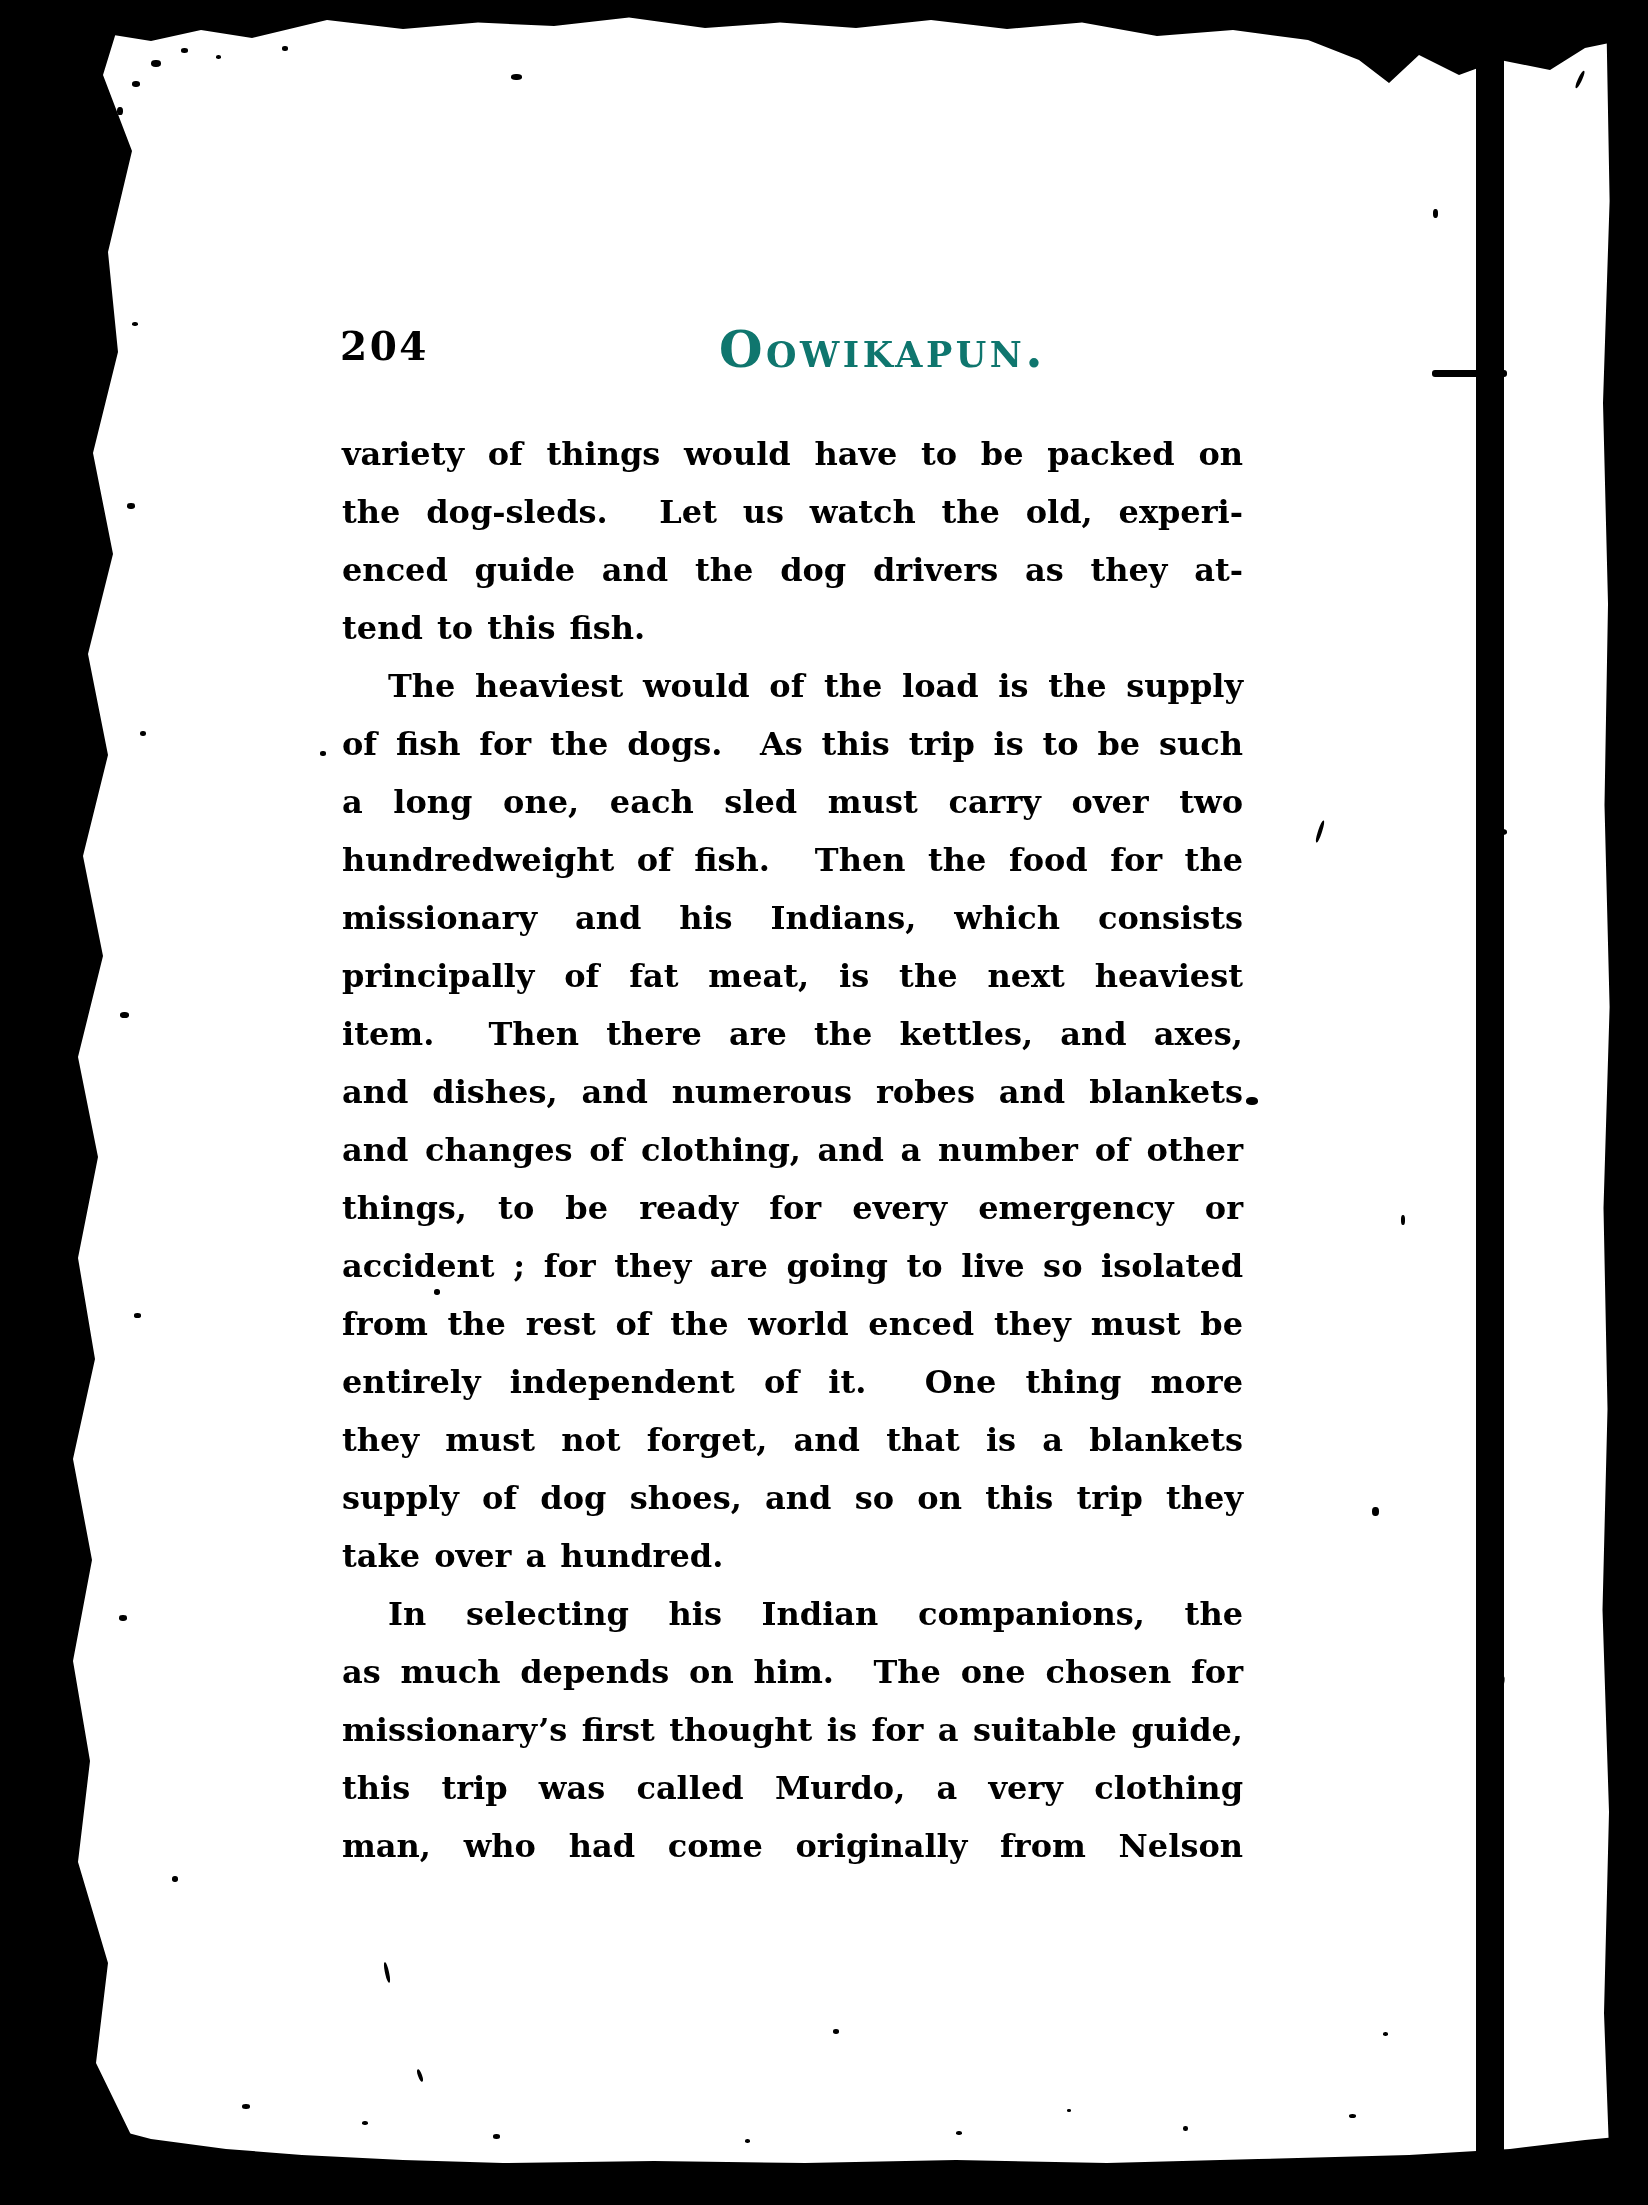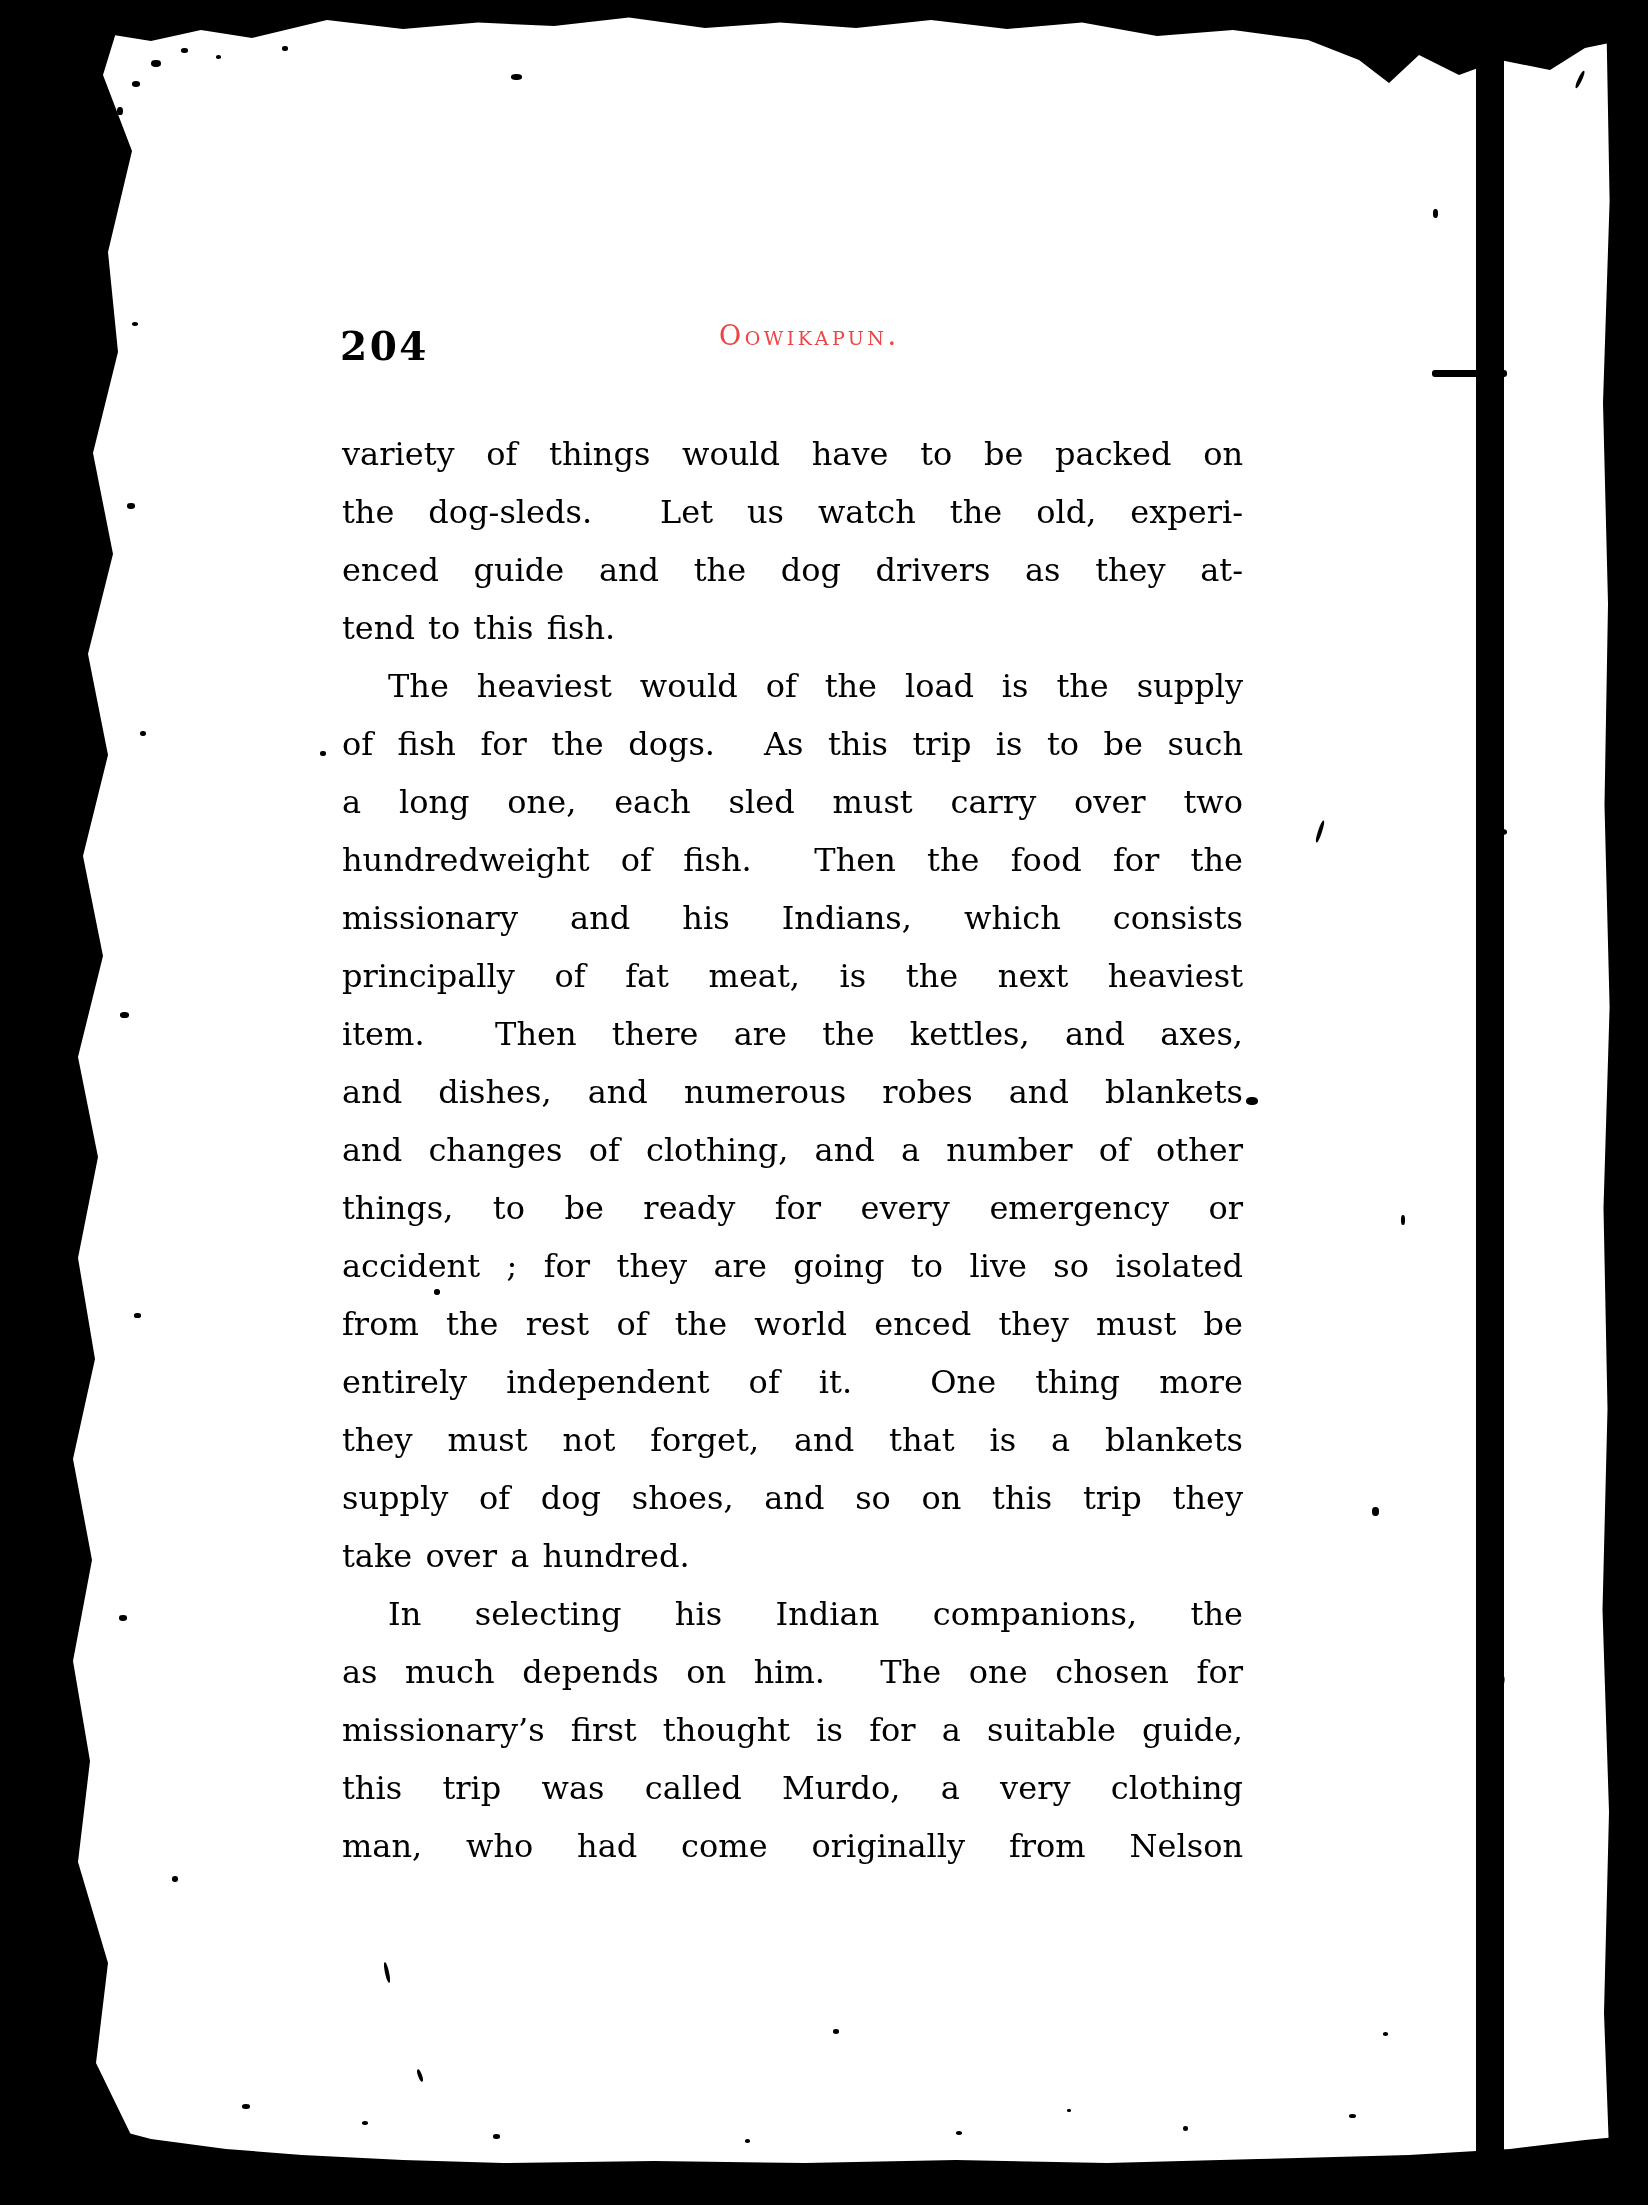--- a/index.html
+++ b/index.html
@@ -28,31 +28,31 @@
     clip-path:polygon(6px 0,48px 0,48px 2205px,11px 2205px,4px 2013px,9px 1812px,2.5px 1610px,7.5px 1409px,3.5px 1208px,9.6px 1007px,4.5px 805px,8px 604px,3px 403px,9.6px 201px);}
   
   #gutter{position:absolute;left:1476px;top:0;width:28px;height:2205px;background:#000;}
   
   #page-number{
     position:absolute;left:340px;top:323px;
     font-size:39px;font-weight:700;color:#000;letter-spacing:2.5px;
   }
   #running-title{
     position:absolute;left:719px;top:320px;
-    font-size:27px;font-weight:400;color:#ef4444;
+    font-size:50px;font-weight:700;color:#0f766e;
     font-variant:small-caps;letter-spacing:3.5px;
   }
   
   #text-block{
     position:absolute;left:342px;top:425px;width:901px;
     color:#000;
   }
   .line{
     height:58px;line-height:58px;
-    font-size:32px;font-weight:400;
+    font-size:32px;font-weight:700;
     text-align:justify;text-align-last:justify;
     text-justify:inter-word;
     white-space:pre-wrap;
     word-spacing:3px;
   }
   .line.para-end{text-align-last:left;}
   .line.indent{text-indent:46px;}
   
   .sp{position:absolute;background:#000;border-radius:45%;display:block;}
 </style>

